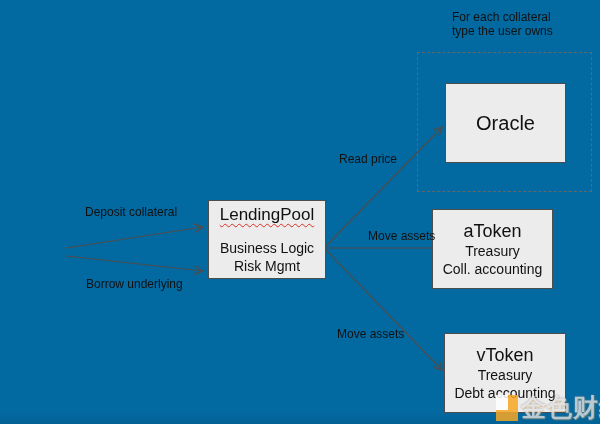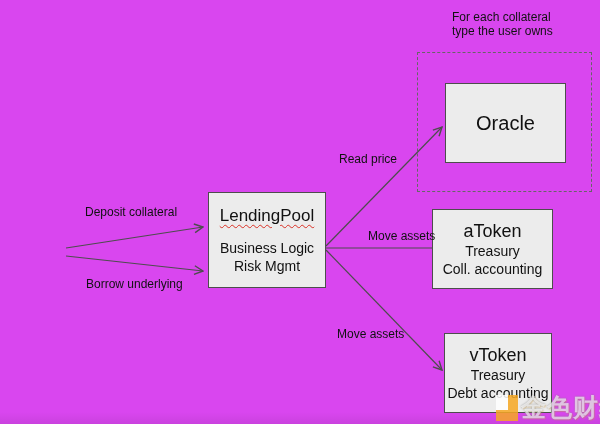--- a/index.html
+++ b/index.html
@@ -1,19 +1,19 @@
 <!DOCTYPE html>
 <html><head>
 <meta charset="utf-8">
 <style>
   html,body { margin:0; padding:0; background:#fff; }
   .stage {
     position:relative;
     width:600px; height:424px;
-    background:#d946ef;
+    background:#0369a1;
     overflow:hidden;
     font-family:"Liberation Sans", sans-serif;
     color:#111;
   }
   .bottom-fade {
     position:absolute; left:0; right:0; bottom:0; height:12px;
     background:linear-gradient(to bottom, rgba(0,0,0,0), rgba(0,0,0,0.07));
     pointer-events:none;
   }
   .node-box {
@@ -118,37 +118,37 @@
   </svg>
 
   <div class="note">
     <div>For each collateral</div>
     <div>type the user owns</div>
   </div>
 
   <div class="dashed-region"></div>
 
 
-  <div class="node-box" style="left:208px; top:192px; width:118px; height:96px;">
+  <div class="node-box" style="left:208px; top:200px; width:118px; height:79px;">
     <div class="lp-title">LendingPool</div>
     <div class="node-sub" style="margin-top:12px;">Business Logic</div>
     <div class="node-sub">Risk Mgmt</div>
   </div>
 
   <div class="node-box" style="left:445px; top:83px; width:121px; height:80px;justify-content:center;">
     <div class="node-title-lg">Oracle</div>
   </div>
 
   <div class="node-box" style="left:432px; top:209px; width:121px; height:80px;">
     <div class="node-title-md">aToken</div>
     <div class="node-sub" style="margin-top:0;">Treasury</div>
     <div class="node-sub">Coll. accounting</div>
   </div>
 
-  <div class="node-box" style="left:444px; top:333px; width:108px; height:80px;">
+  <div class="node-box" style="left:444px; top:333px; width:122px; height:80px;">
     <div class="node-title-md">vToken</div>
     <div class="node-sub" style="margin-top:0;">Treasury</div>
     <div class="node-sub">Debt accounting</div>
   </div>
 
   <div class="edge-label" id="lbl-deposit">Deposit collateral</div>
   <div class="edge-label" id="lbl-borrow">Borrow underlying</div>
   <div class="edge-label" id="lbl-read">Read price</div>
   <div class="edge-label" id="lbl-move-a">Move assets</div>
   <div class="edge-label" id="lbl-move-v">Move assets</div>

